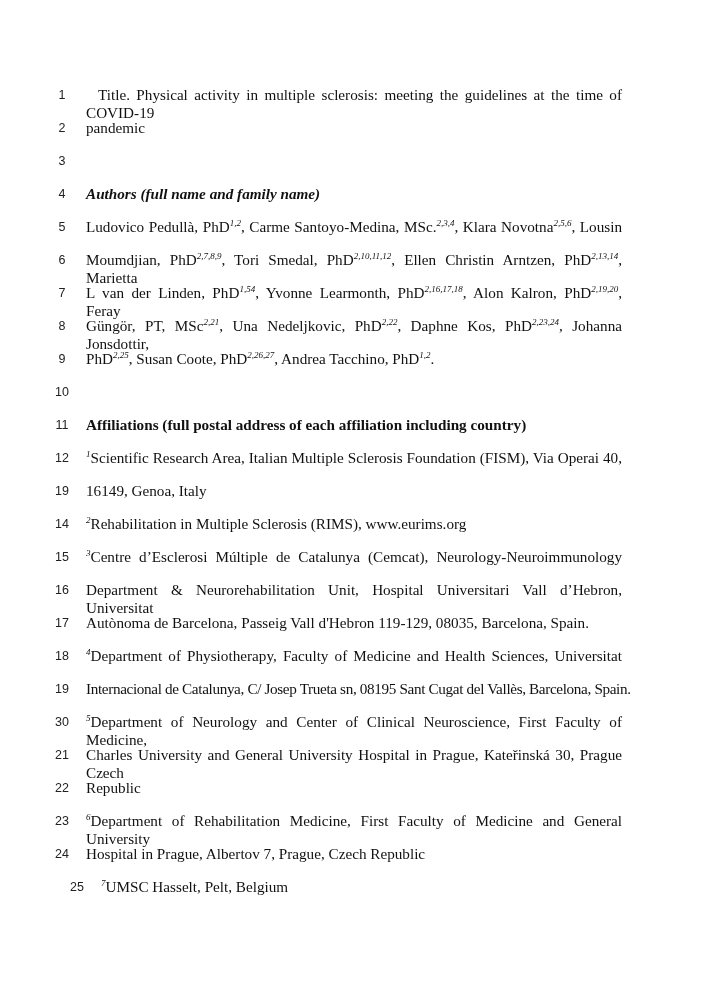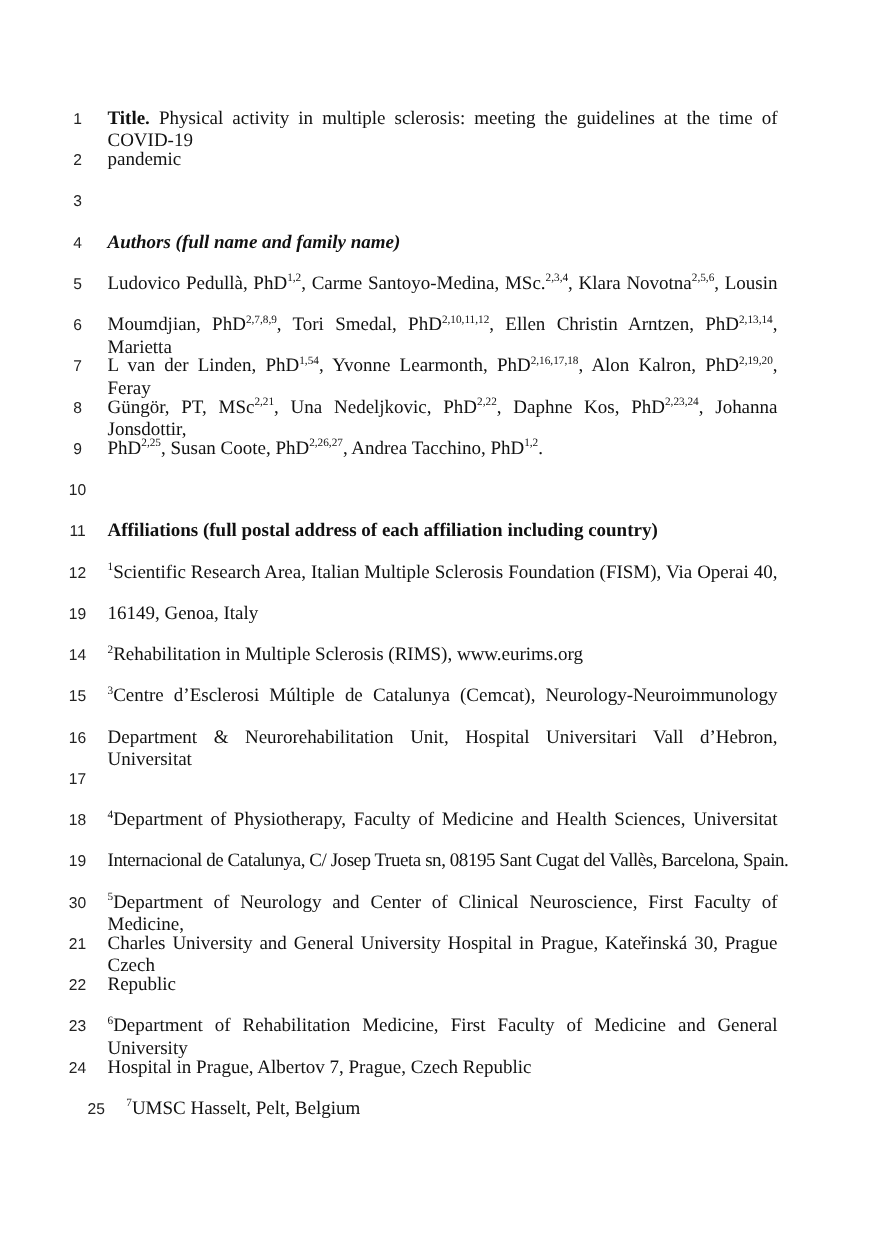--- a/index.html
+++ b/index.html
@@ -46,27 +46,28 @@
       font-size: 15.2px;
       line-height: 18px;
       top: 0;
       white-space: nowrap;
     }
     .txt.justify {
       text-align: justify;
       text-align-last: justify;
       white-space: normal;
     }
-    .txt .b { font-weight: bold; }
+    .txt .b { font-weight: normal; margin-left: 12px; }
     sup {
       font-size: 9px;
       vertical-align: 0;
       position: relative;
       top: -6px;
       line-height: 0;
+      font-style: italic;
     }
   </style>
 </head>
 <body>
 
 <div class="page">
 
   <div class="line" style="top:86px;">
     <span class="ln">1</span>
     <span class="txt justify"><span class="b">Title.</span><span> Physical activity in multiple sclerosis: meeting the guidelines at the time of COVID-19</span></span>
@@ -140,20 +141,21 @@
     <span class="txt justify"><sup>3</sup><span>Centre d’Esclerosi Múltiple de Catalunya (Cemcat), Neurology-Neuroimmunology</span></span>
   </div>
 
   <div class="line" style="top:581px;">
     <span class="ln">16</span>
     <span class="txt justify">Department &amp; Neurorehabilitation Unit, Hospital Universitari Vall d’Hebron, Universitat</span>
   </div>
 
   <div class="line" style="top:614px;">
     <span class="ln">17</span>
+    <span class="txt">Autònoma de Barcelona, Passeig Vall d'Hebron 119-129, 08035, Barcelona, Spain.</span>
   </div>
 
   <div class="line" style="top:647px;">
     <span class="ln">18</span>
     <span class="txt justify"><sup>4</sup><span>Department of Physiotherapy, Faculty of Medicine and Health Sciences, Universitat</span></span>
   </div>
 
   <div class="line" style="top:680px;">
     <span class="ln">19</span>
     <span class="txt" style="letter-spacing:-0.35px;">Internacional de Catalunya, C/ Josep Trueta sn, 08195 Sant Cugat del Vallès, Barcelona, Spain.</span>

